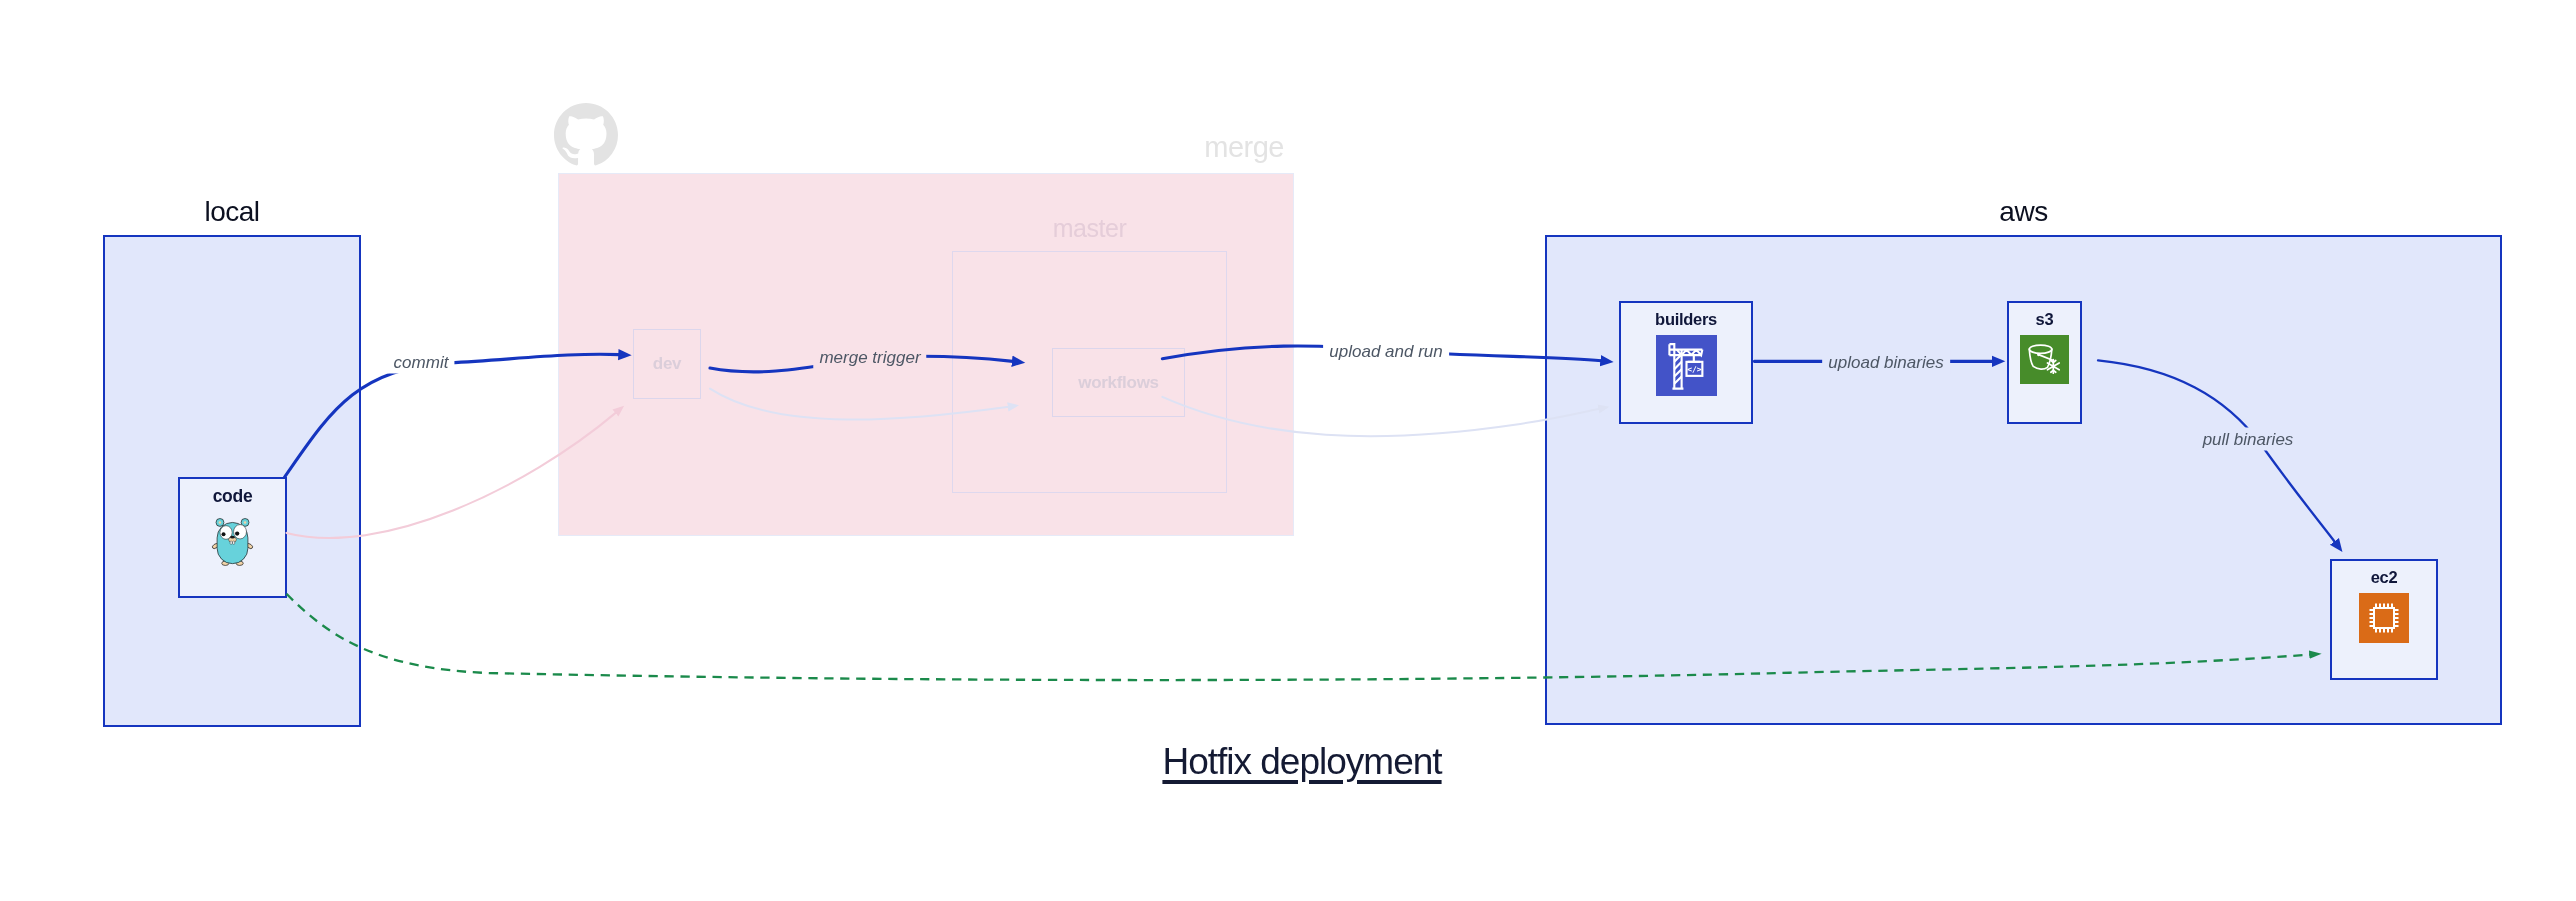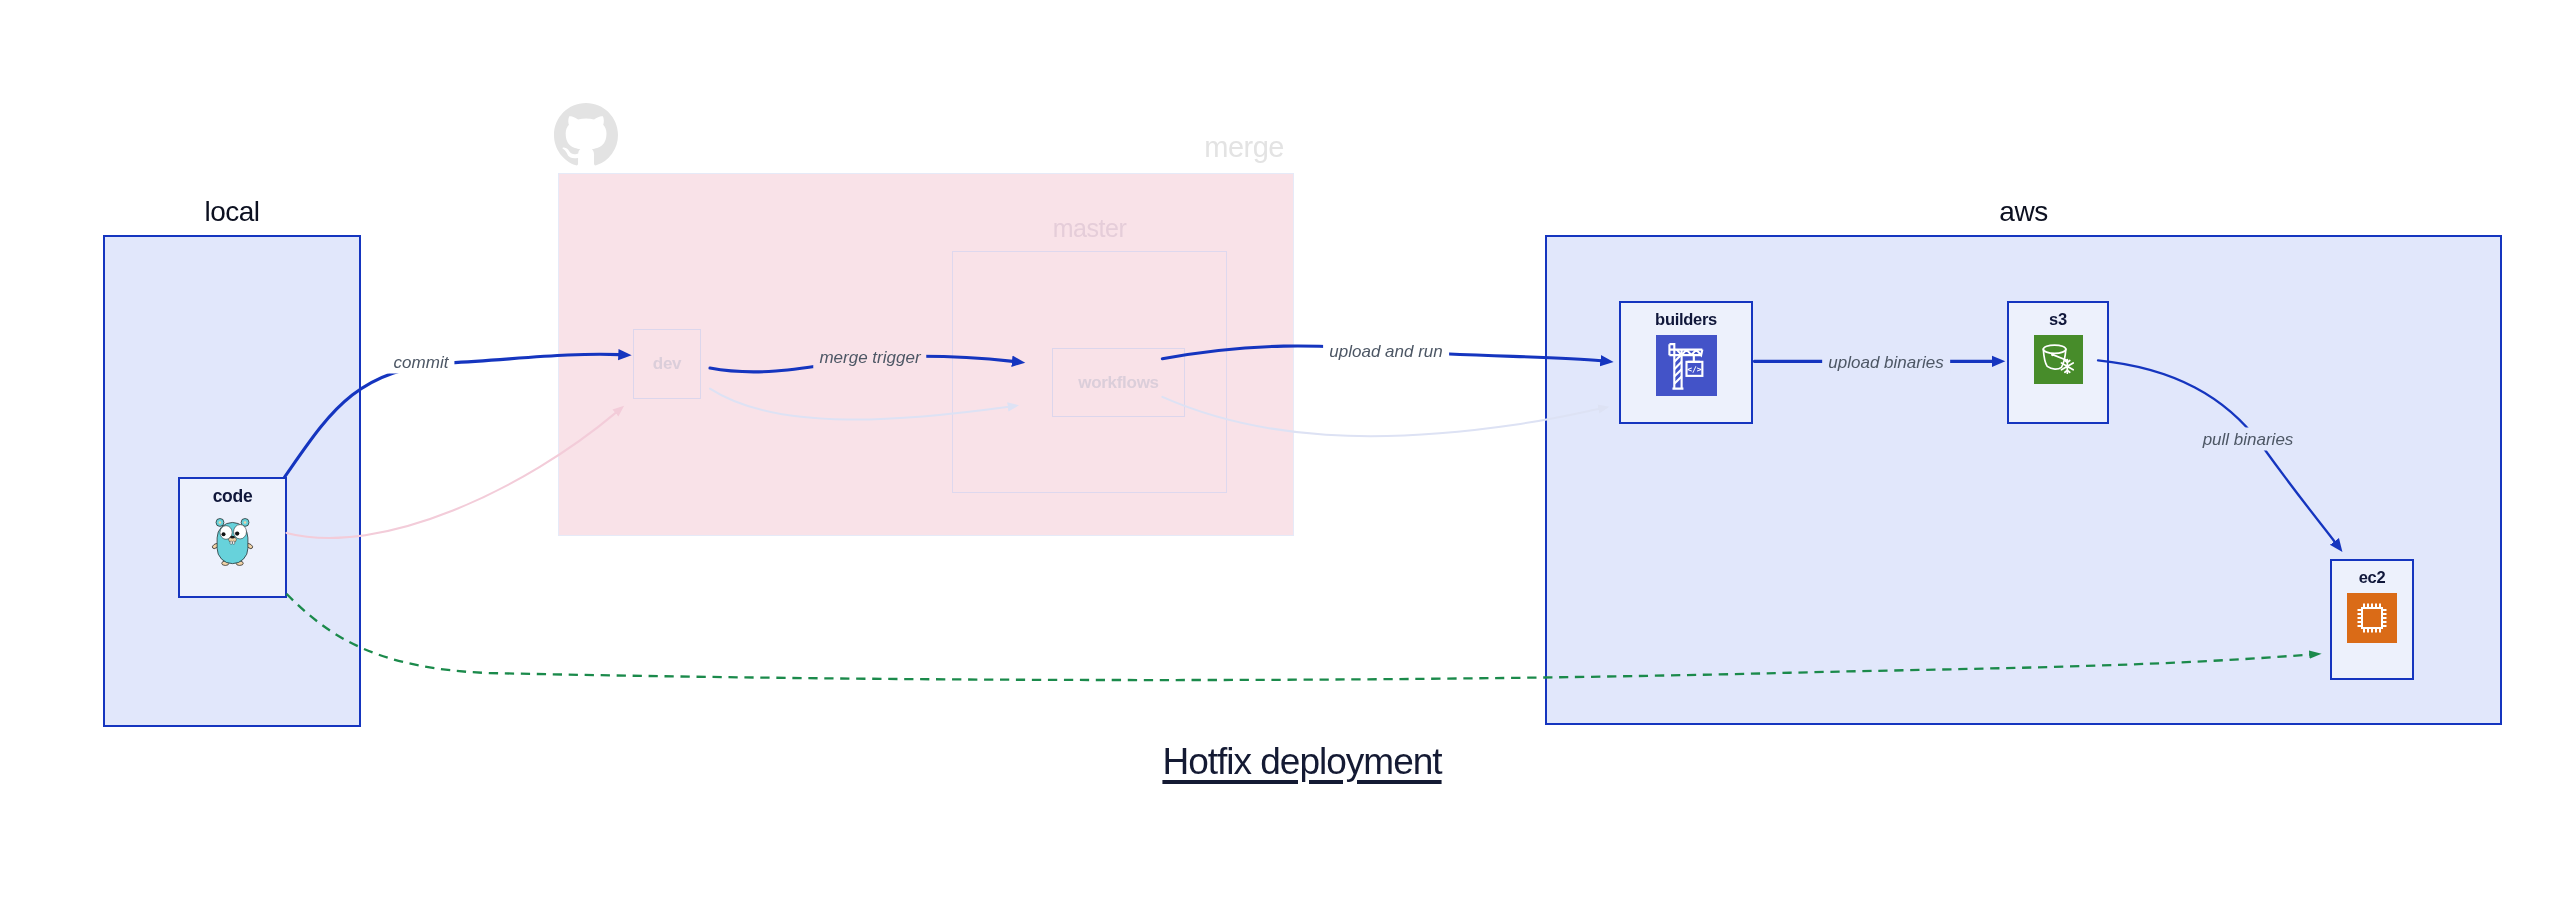--- a/index.html
+++ b/index.html
@@ -20,22 +20,22 @@
   #lbl-github{left:1078px;top:131px;width:206px;text-align:right;font-size:29px;color:#e3e3e3;}
   #lbl-master{left:952px;top:214px;width:275px;font-size:25px;color:#e5cdd9;}
 
   
   .node{position:absolute;box-sizing:border-box;display:flex;flex-direction:column;align-items:center;
         background:#edf1fc;border:2.1px solid #1535bf;}
   .node-label{font-weight:bold;font-size:16.5px;color:#10173a;margin-top:7.2px;letter-spacing:-0.3px;}
   .node .icon-wrap{margin-top:6.2px;line-height:0;}
   #node-code{left:178px;top:477px;width:109px;height:121px;}
   #node-builders{left:1619px;top:301px;width:134px;height:123px;}
-  #node-s3{left:2007px;top:301px;width:102px;height:123px;}
-  #node-ec2{left:2330px;top:559px;width:84px;height:121px;}
+  #node-s3{left:2007px;top:301px;width:75px;height:123px;}
+  #node-ec2{left:2330px;top:559px;width:108px;height:121px;}
   .node.faded{background:transparent;border:1.5px solid #dcd6ec;justify-content:center;}
   .node.faded .node-label{margin-top:0;color:#dbceda;font-size:17px;}
   #node-dev{left:633px;top:329px;width:68px;height:70px;align-items:center;}
   #node-workflows{left:1028px;top:348px;width:133px;height:69px;margin-left:24px;}
 
   
   #octocat{position:absolute;left:553px;top:103px;}
 
   
   #edges{position:absolute;left:0;top:0;}

